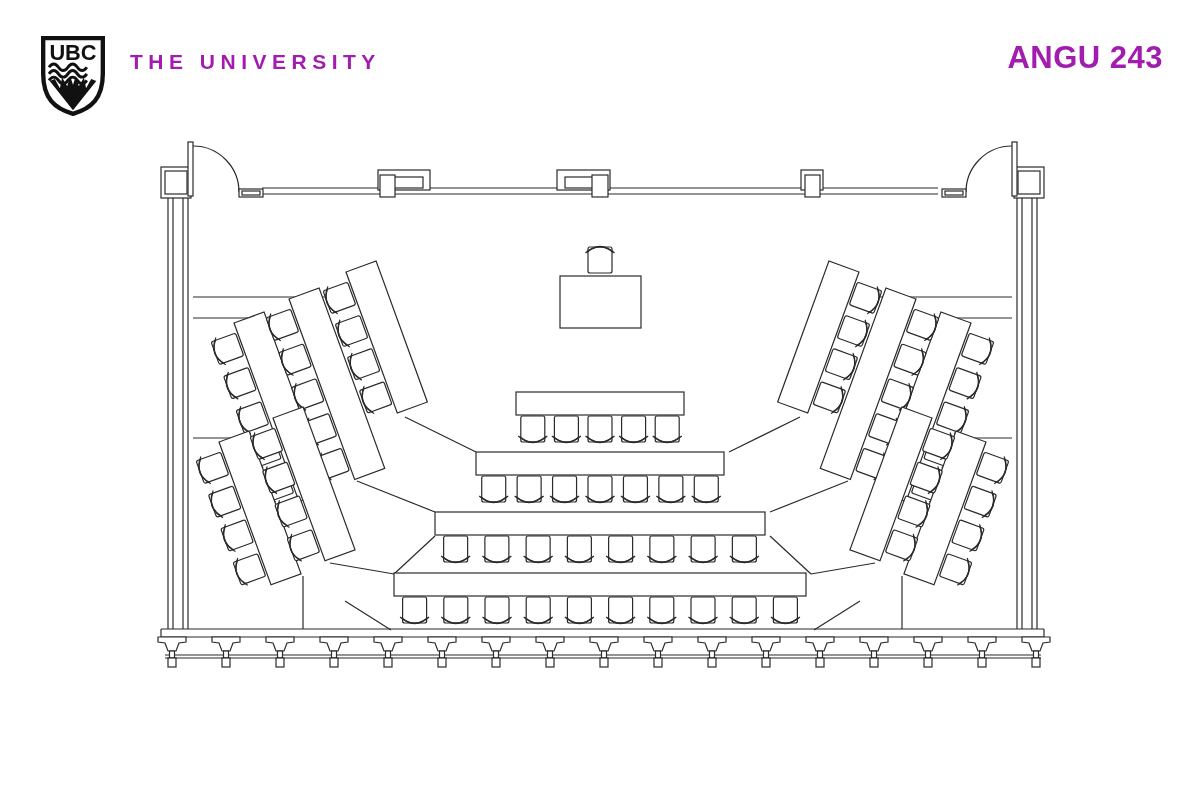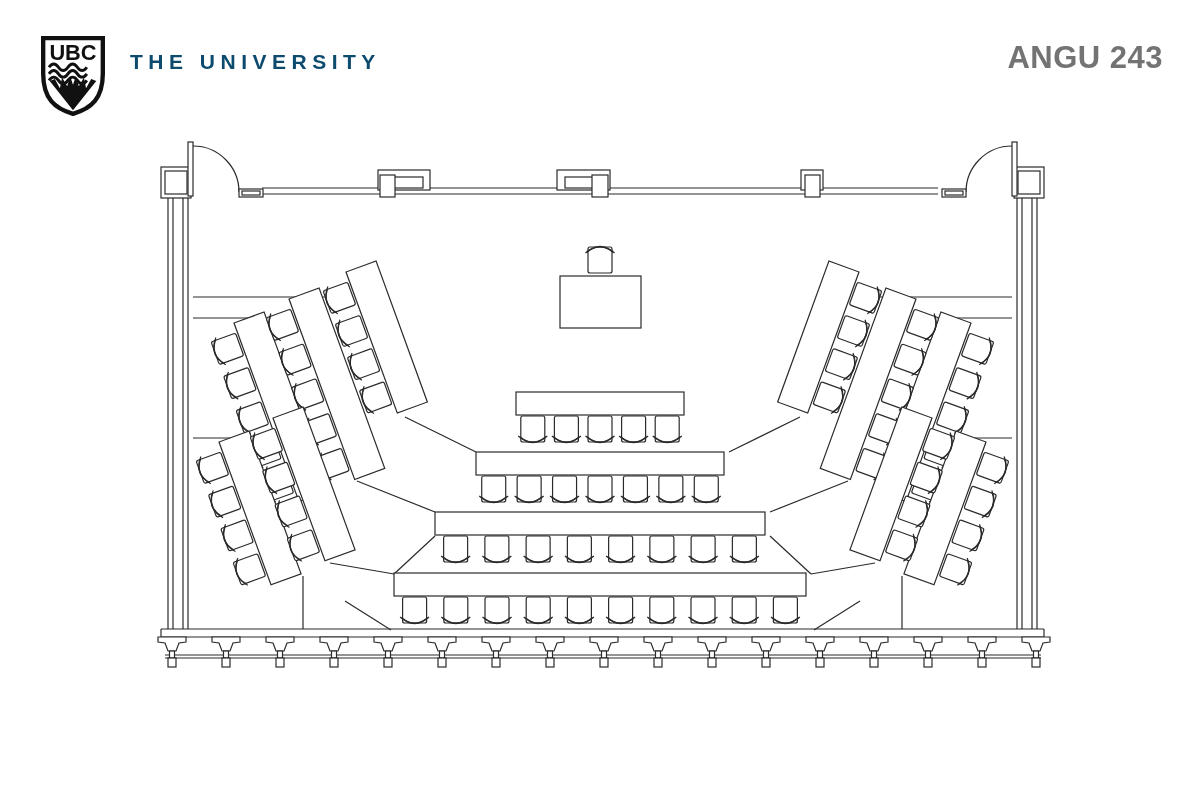--- a/index.html
+++ b/index.html
@@ -1,21 +1,21 @@
 <!DOCTYPE html>
 <html><head>
 <meta charset="utf-8">
 <style>
   html,body{margin:0;padding:0;background:#ffffff;}
   .page{position:relative;width:1200px;height:680px;background:#ffffff;overflow:hidden;
         font-family:"Liberation Sans", sans-serif;}
   .logo{position:absolute;left:40px;top:36px;width:66px;height:80px;}
-  .univ{position:absolute;left:130px;top:46px;color:#0c4a6e;}
+  .univ{position:absolute;left:130px;top:46px;color:#a21caf;}
   .univ .l{font-size:21px;font-weight:bold;letter-spacing:5.5px;line-height:32px;white-space:nowrap;}
-  .room{position:absolute;right:37px;top:40px;font-size:31px;font-weight:bold;color:#737373;
+  .room{position:absolute;right:37px;top:40px;font-size:31px;font-weight:bold;color:#a21caf;
         letter-spacing:0.5px;}
   #plan{position:absolute;left:0;top:0;width:1200px;height:800px;}
   #plan svg{display:block;}
   .ln{stroke:#2b2b2b;stroke-width:1.2;fill:none;}
   .shape{stroke:#2b2b2b;stroke-width:1.2;fill:#ffffff;}
 </style>
 </head>
 <body>
 
 <div class="page">

